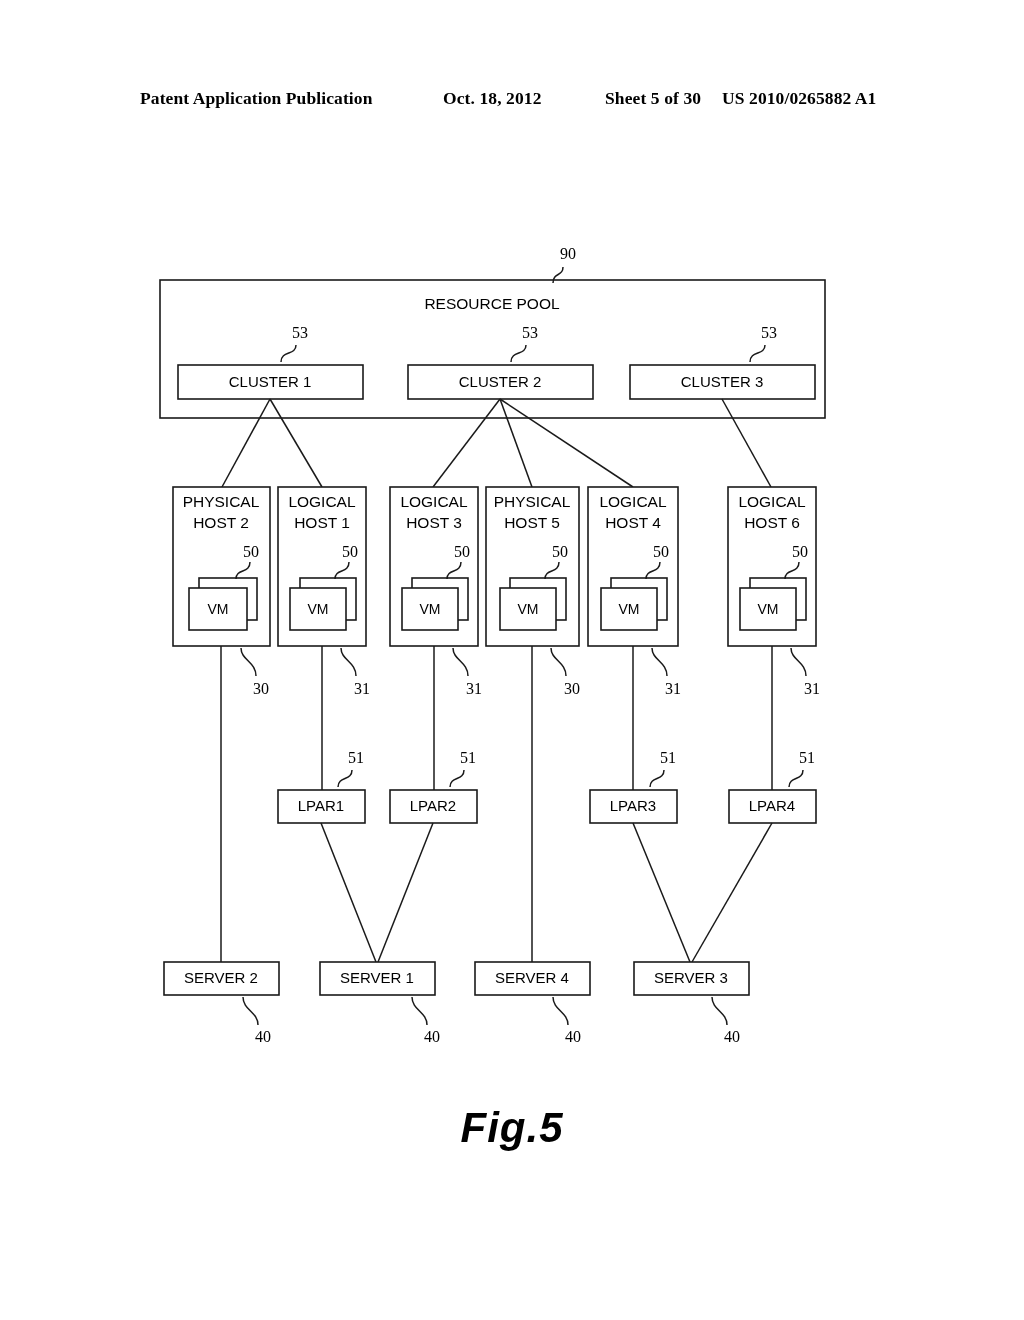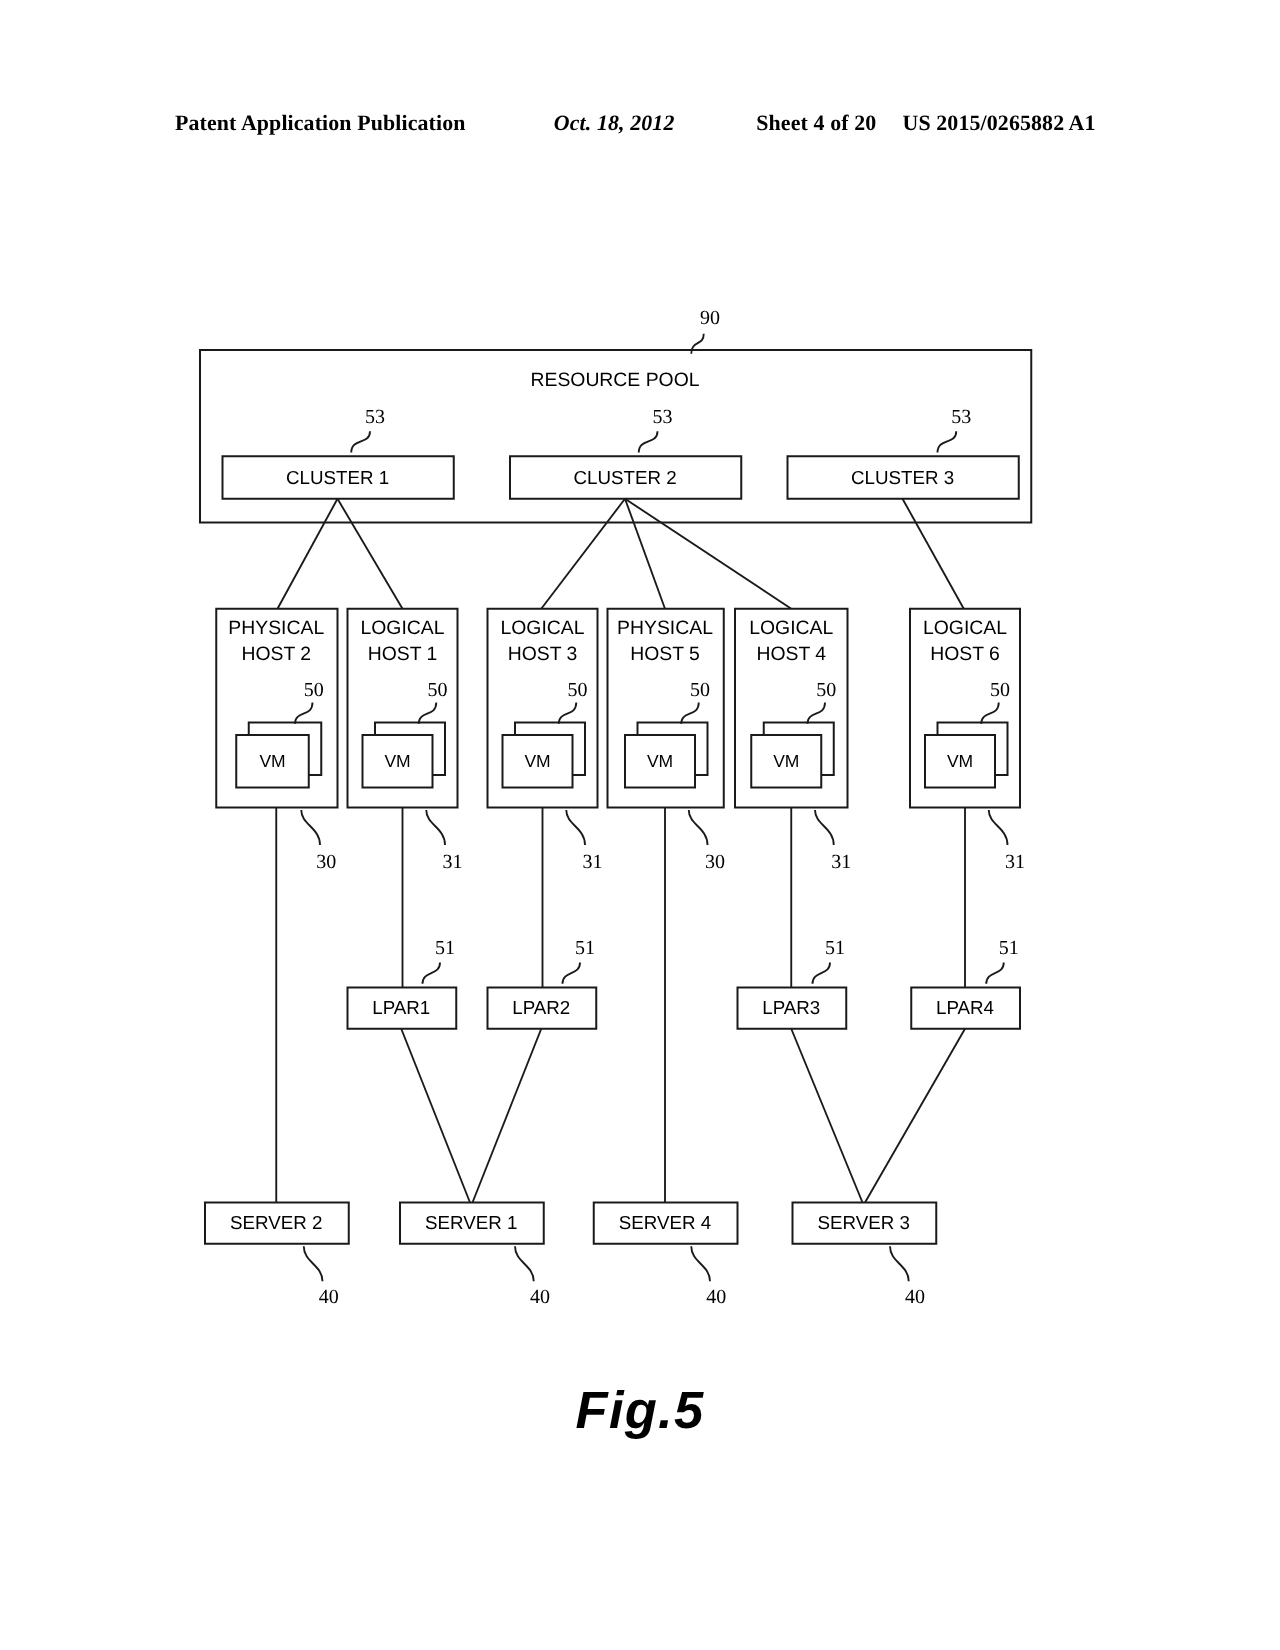--- a/index.html
+++ b/index.html
@@ -23,21 +23,21 @@
     height: 26px;
     display: flex;
     align-items: baseline;
     font-family: "Liberation Serif", serif;
     font-weight: bold;
     font-size: 17.5px;
     letter-spacing: 0.1px;
     white-space: nowrap;
   }
   .ph-pub { position: absolute; left: 124px; }
-  .ph-date { position: absolute; left: 427px; font-style: italic; }
+  .ph-date { position: absolute; left: 427px; }
   .ph-sheet { position: absolute; left: 589px; }
   .ph-num { position: absolute; left: 706px; }
 
   #diagram {
     position: absolute;
     left: 0;
     top: 0;
   }
   svg text {
     font-family: "Liberation Sans", sans-serif;
@@ -98,22 +98,22 @@
     stroke: #1a1a1a;
     stroke-width: 1.5;
   }
 </style>
 </head>
 <body>
 
 <div class="page-header">
   <span class="ph-pub">Patent Application Publication</span>
   <span class="ph-date">Oct. 18, 2012</span>
-  <span class="ph-sheet">Sheet 4 of 20</span>
-  <span class="ph-num">US 2015/0265882 A1</span>
+  <span class="ph-sheet">Sheet 5 of 30</span>
+  <span class="ph-num">US 2010/0265882 A1</span>
 </div>
 
 <svg id="diagram" width="1024" height="1090" viewBox="0 0 1024 1090">
 
   <g>
     <rect class="rect-stroke" x="160" y="280" width="665" height="138"></rect>
     <text class="pool-label" x="492" y="309">RESOURCE POOL</text>
 
     <path class="leader" d="M 563,267 C 563,277 553,272 553,283"></path>
     <text class="ref-num" x="568" y="259">90</text>

